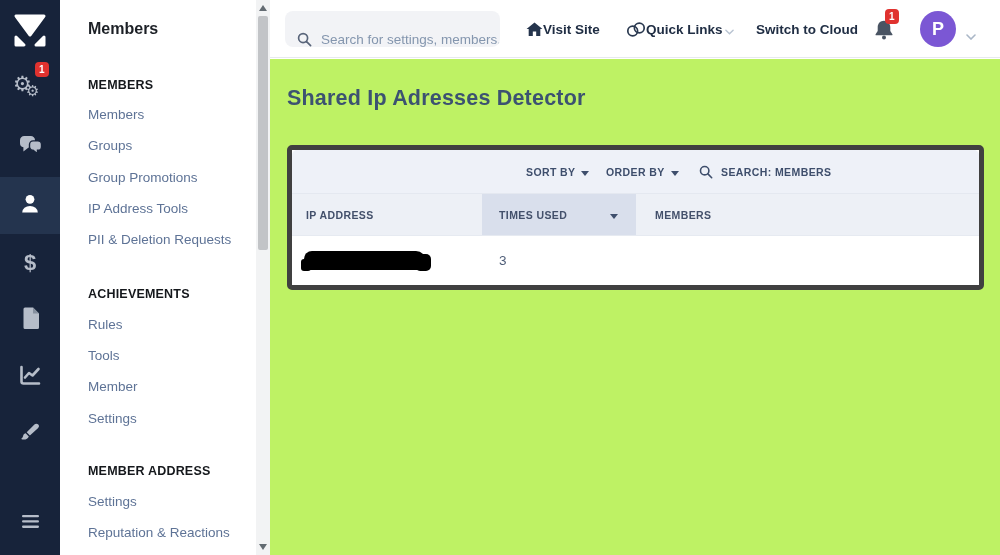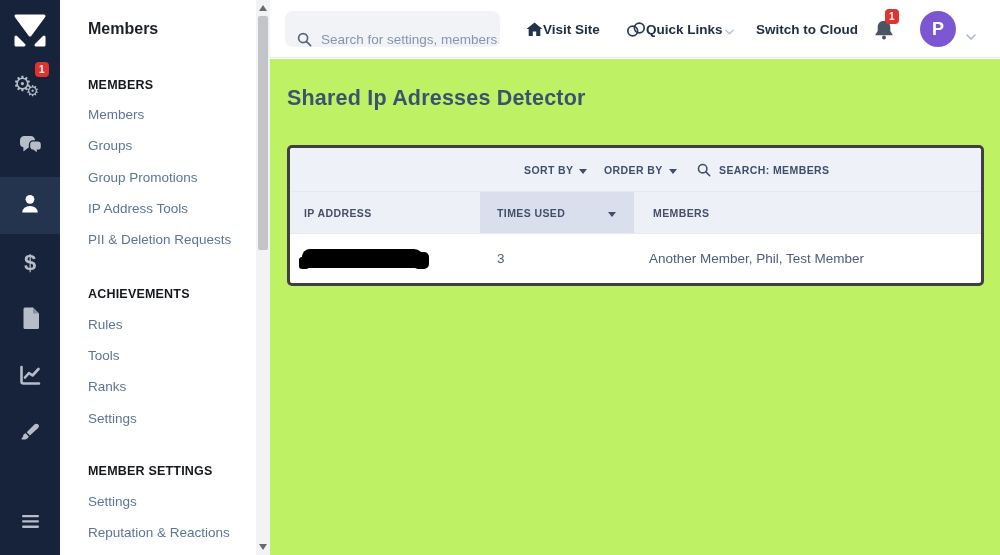--- a/index.html
+++ b/index.html
@@ -54,21 +54,21 @@
   .avatar { position:absolute; left:650px; top:11px; width:36px; height:36px; border-radius:50%;
     background:#7b57d4; color:#fff; font-size:18px; font-weight:bold; display:flex;
     align-items:center; justify-content:center; cursor:pointer; }
   .avatar-chev { position:absolute; left:696px; top:26px; color:#aab7c7; cursor:pointer; }
 
   .content { position:absolute; top:59px; left:0; right:0; bottom:0; background:#bef264; }
   .page-title { position:absolute; left:17px; top:27px; font-size:21.5px; font-weight:bold;
     color:#3c5271; letter-spacing:.2px; }
 
   .table-card { position:absolute; left:17px; top:86px; width:697px; background:#fff;
-    border:3px solid #404040; border-radius:5px; }
+    border:5px solid #404040; border-radius:5px; }
   .card-toolbar { position:relative; height:44px; background:#eef1f8; border-radius:5px 5px 0 0;
     border-bottom:1px solid #e4e8f0; }
   .tool-item { position:absolute; top:0; height:44px; display:flex; align-items:center; gap:6px;
     font-size:10.5px; font-weight:bold; letter-spacing:.4px; color:#3e4e6c; cursor:pointer; }
   .tool-sort { left:234px; }
   .tool-order { left:314px; }
   .tool-search { left:407px; gap:8px; }
   .tri { display:inline-block; }
 
   .card-header { display:flex; height:42px; background:#edf0f6; border-bottom:1px solid #e6eaf1;
@@ -177,24 +177,24 @@
   <div class="sec-header" style="top:78px">MEMBERS</div>
   <a class="side-link" style="top:107px">Members</a>
   <a class="side-link" style="top:138px">Groups</a>
   <a class="side-link" style="top:170px">Group Promotions</a>
   <a class="side-link" style="top:201px">IP Address Tools</a>
   <a class="side-link" style="top:232px">PII &amp; Deletion Requests</a>
 
   <div class="sec-header" style="top:287px">ACHIEVEMENTS</div>
   <a class="side-link" style="top:317px">Rules</a>
   <a class="side-link" style="top:348px">Tools</a>
-  <a class="side-link" style="top:379px">Ranks</a>
+  <a class="side-link" style="top:379px">Member</a>
   <a class="side-link" style="top:411px">Settings</a>
 
-  <div class="sec-header" style="top:464px">MEMBER SETTINGS</div>
+  <div class="sec-header" style="top:464px">MEMBER ADDRESS</div>
   <a class="side-link" style="top:494px">Settings</a>
   <a class="side-link" style="top:525px">Reputation &amp; Reactions</a>
 </div>
 
 <div class="scrollbar">
   <div class="sb-arrow sb-up"></div>
   <div class="sb-thumb"></div>
   <div class="sb-arrow sb-down"></div>
 </div>
 
@@ -293,18 +293,17 @@
           </span>
         </div>
         <div class="hcol hcol-members">MEMBERS</div>
       </div>
 
       <div class="card-row">
         <div class="rcol-ip">
           <div class="redaction"></div>
         </div>
         <div class="rcol-times">3</div>
-        <div class="rcol-members">Another Member, Phil, Test Member</div>
       </div>
 
     </div>
   </div>
 </div>
 
 </body></html>

